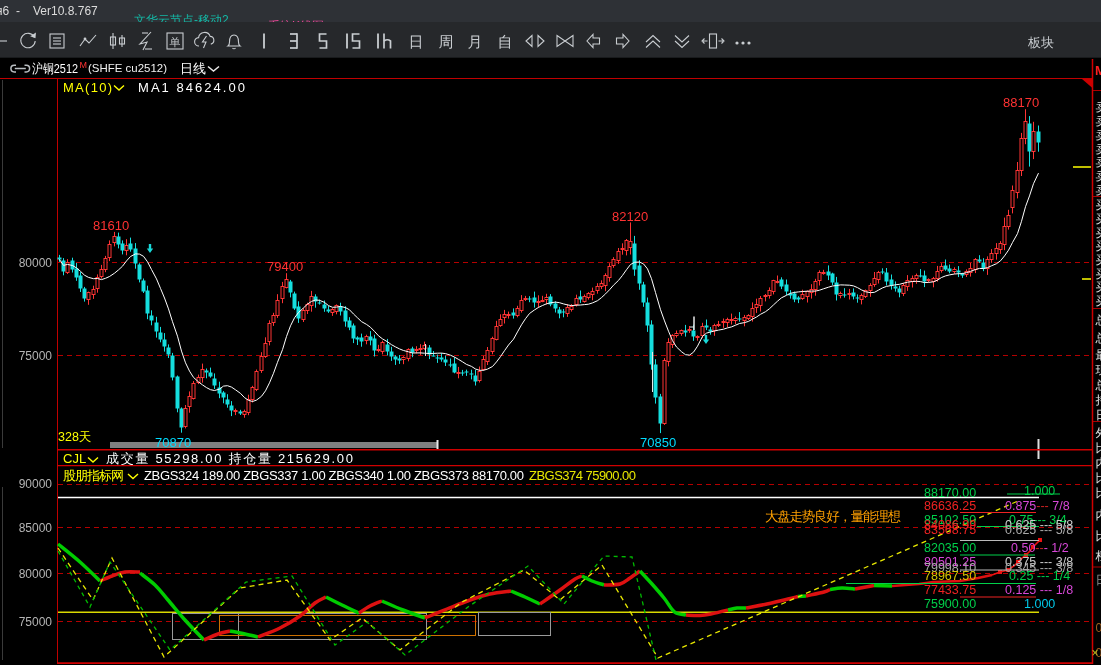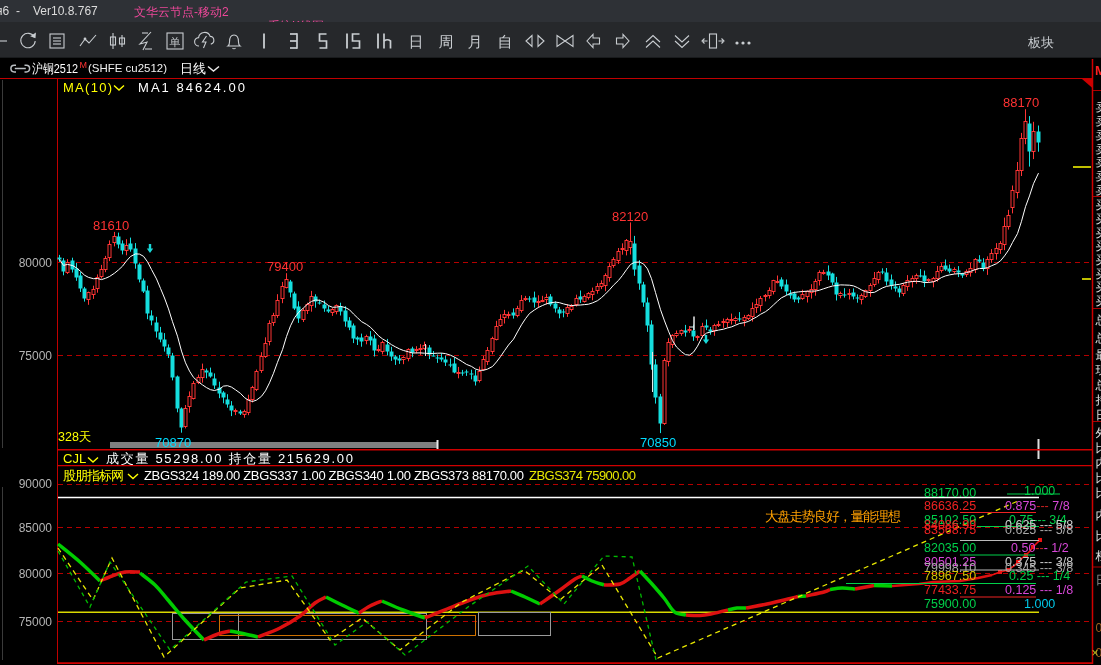--- a/index.html
+++ b/index.html
@@ -5,21 +5,21 @@
 body,svg text,div{font-family:"Liberation Sans",sans-serif}
 .abs{position:absolute}
 </style></head>
 <body>
 <div style="position:relative;width:1101px;height:665px;background:#000;overflow:hidden">
 
 <div class="abs" style="left:0;top:0;width:1101px;height:22px;background:#2e3136;color:#dcdcdc;font-size:12px;">
 <span class="abs" style="left:-4px;top:4px">я6</span>
 <span class="abs" style="left:16px;top:4px">-</span>
 <span class="abs" style="left:33px;top:4px">Ver10.8.767</span>
-<span class="abs" style="left:134px;top:4px;color:#ec4899">文华云节点-移动2</span>
+<span class="abs" style="left:134px;top:12px;color:#14b8a6">文华云节点-移动2</span>
 <span class="abs" style="left:268px;top:18px;color:#ec4899">系统K线图</span>
 </div>
 
 <div class="abs" style="left:0;top:22px;width:1101px;height:36px;background:#26282b;border-bottom:1px solid #191b1d;box-sizing:border-box">
 <svg width="1101" height="35" style="position:absolute;left:0;top:0">
 <line x1="0" y1="19" x2="7" y2="19" stroke="#c9cdd1" stroke-width="1.1"></line>
 <path d="M 34.4 15.2 A 7.2 7.2 0 1 0 35.2 19" fill="none" stroke="#c9cdd1" stroke-width="1.1"></path>
 <path d="M 35.9 10.5 L 35.5 16.2 L 30.2 14.2 Z" fill="#c9cdd1"></path>
 <rect x="50" y="12" width="14" height="14" fill="none" stroke="#c9cdd1" stroke-width="1.1"></rect>
 <line x1="53" y1="16" x2="61" y2="16" stroke="#c9cdd1" stroke-width="1.1"></line>

